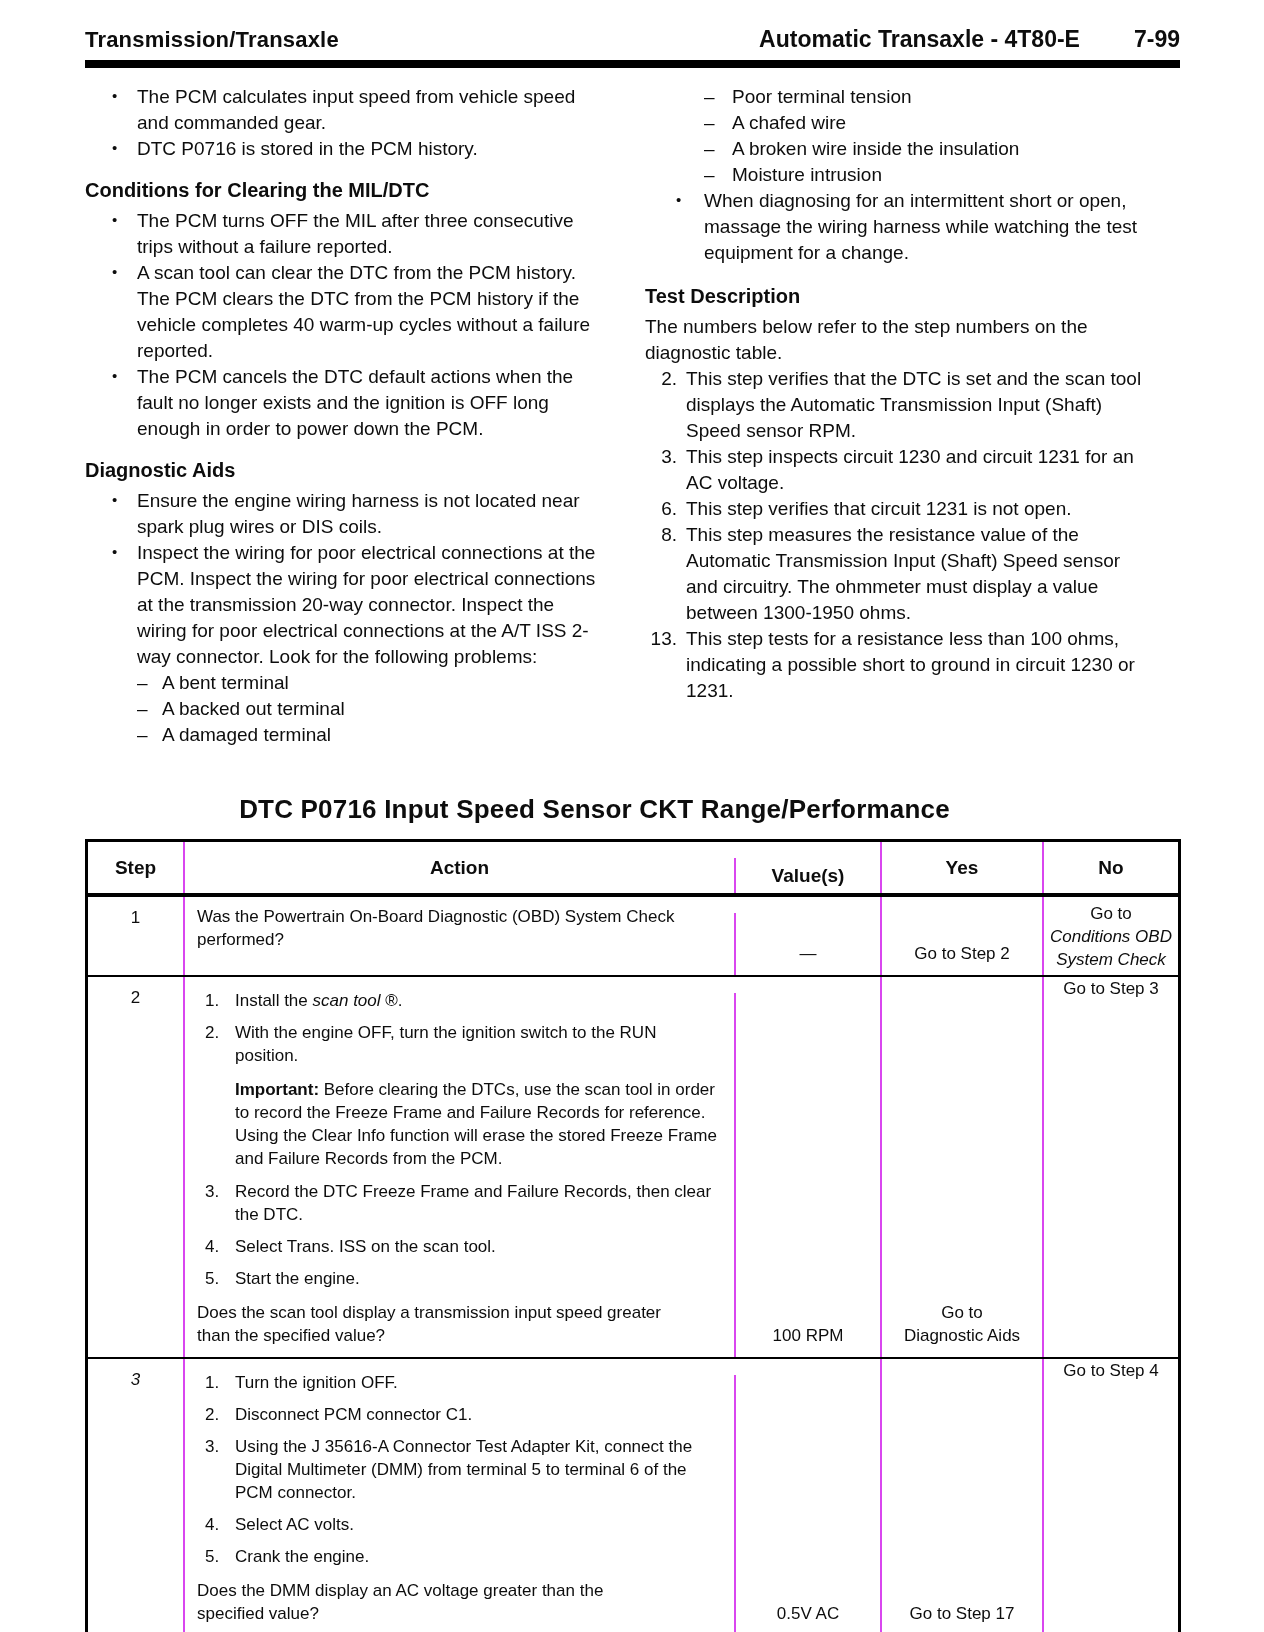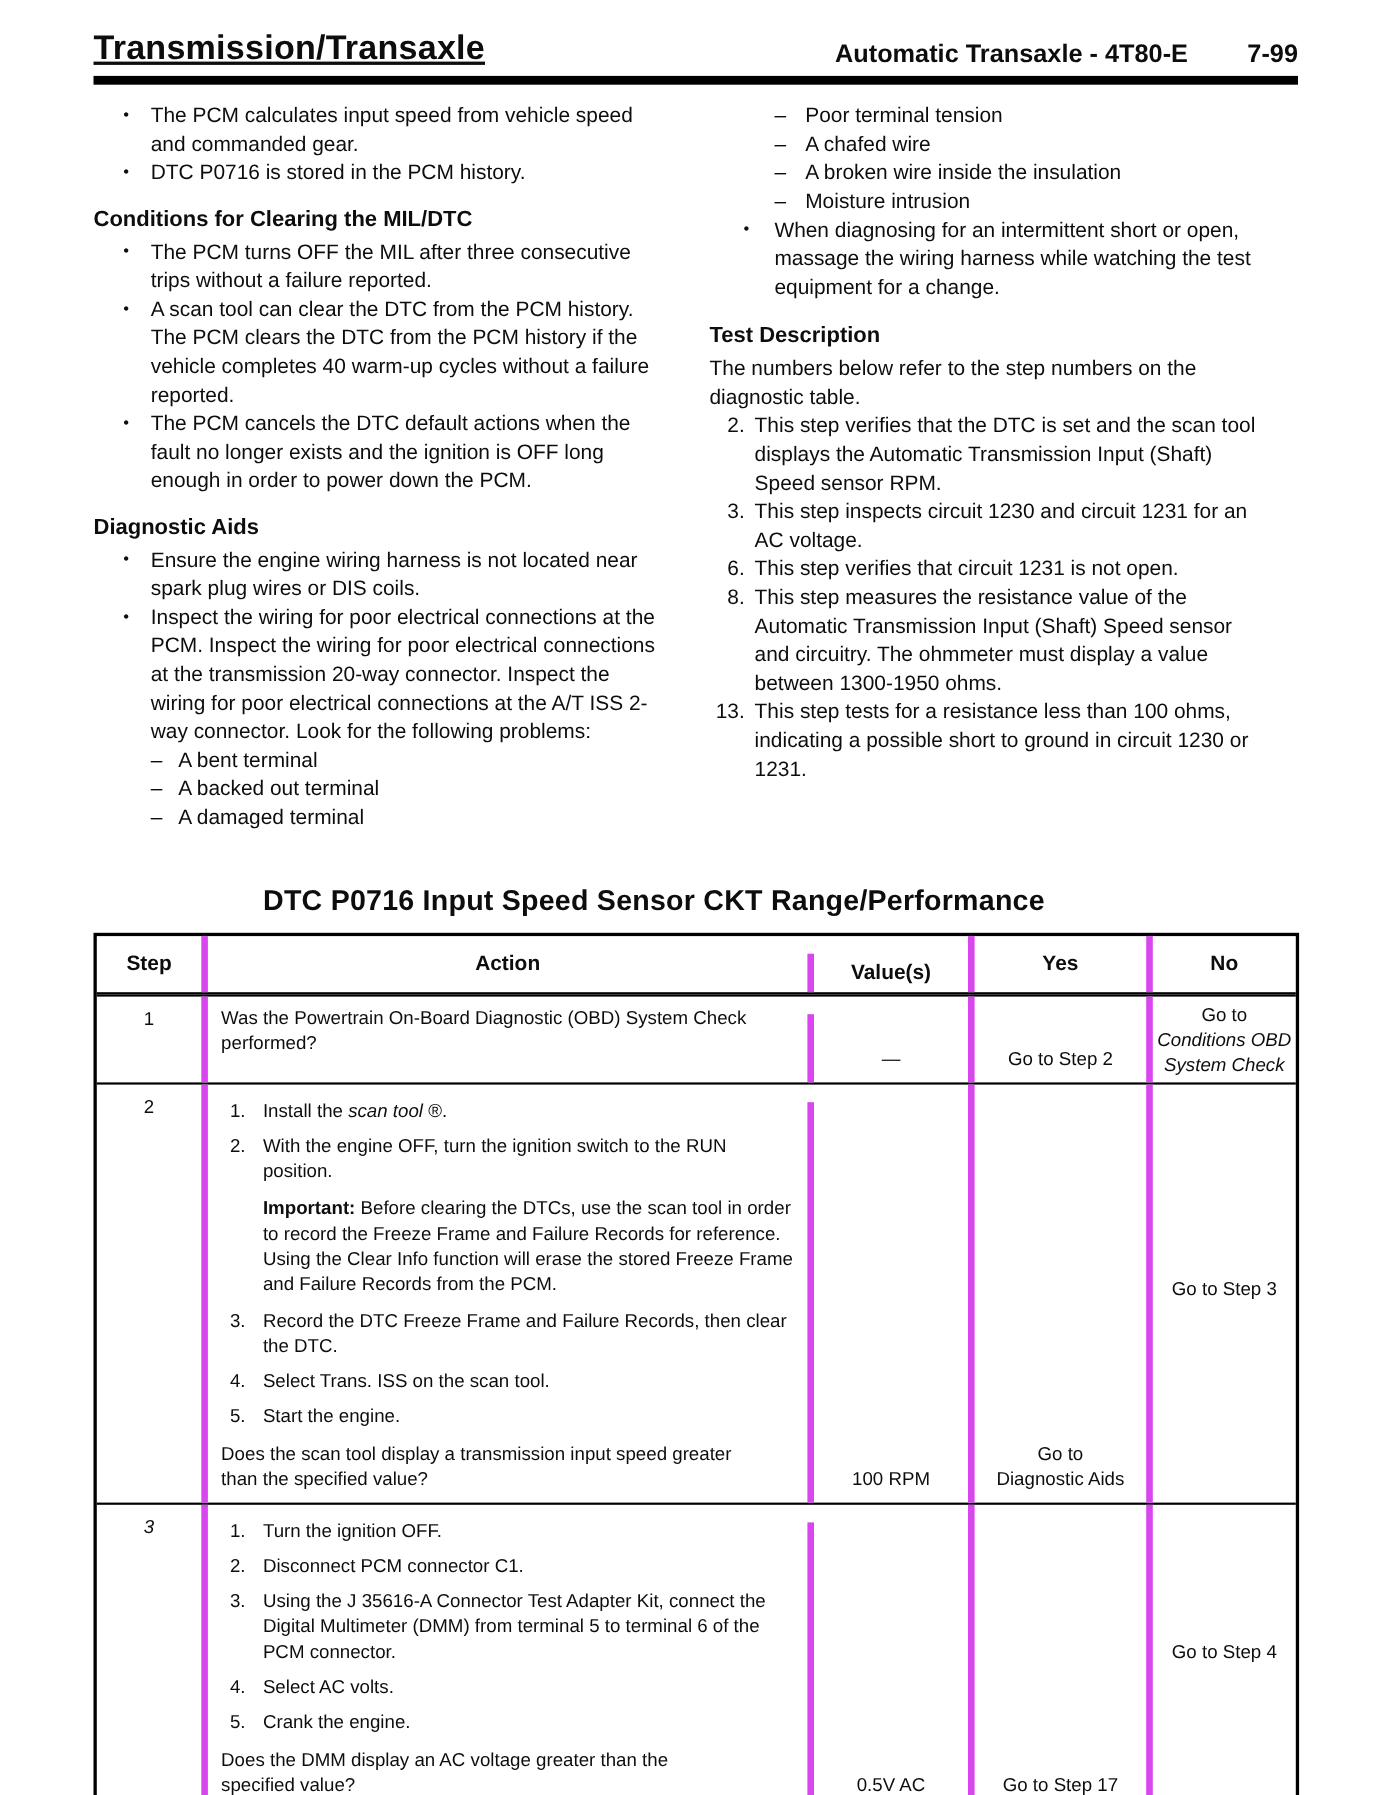--- a/index.html
+++ b/index.html
@@ -6,21 +6,21 @@
   body{
     width:1264px;height:1632px;background:#ffffff;overflow:hidden;
     font-family:"Liberation Sans","DejaVu Sans",sans-serif;color:#0d0d0d;
     -webkit-font-smoothing:antialiased;
   }
   .page{position:relative;width:1264px;height:1632px;}
 
   
   .hdr{display:flex;justify-content:space-between;align-items:flex-end;
        margin:26px 84px 0 85px;}
-  .hdr .h-left{font-size:31px;font-weight:bold;letter-spacing:0.2px;text-decoration:underline;}
+  .hdr .h-left{font-size:22px;font-weight:bold;letter-spacing:0.2px;}
   .hdr .h-right{font-size:23px;font-weight:bold;display:flex;gap:54px;}
   .hdr-rule{height:8px;background:#000;margin:7px 84px 0 85px;}
 
   
   .cols{display:flex;margin:16px 0 0 85px;}
   .col-left{width:518px;flex:none;}
   .col-right{width:502px;flex:none;margin-left:42px;}
   .prose{font-size:19px;line-height:26px;}
 
   .sec-head{font-size:20px;font-weight:bold;margin:15px 0 5px 0;}
@@ -41,28 +41,28 @@
 
   
   .tbl-title{font-size:26px;font-weight:bold;text-align:center;
              margin:46px 160px 14px 85px;letter-spacing:0.2px;}
   .tbl{margin-left:85px;width:1096px;border:3px solid #000;box-sizing:border-box;
        font-size:17px;line-height:23px;}
   .trow{display:flex;align-items:stretch;}
   .trow + .trow{border-top:2px solid #000;}
   .trow.hrow{border-bottom:2px solid #000;min-height:42px;}
   .cell{box-sizing:border-box;display:flex;flex-direction:column;}
-  .cell + .cell{border-left:6px solid #d946ef;}
+  .cell + .cell{border-left:2px solid #d946ef;}
   .c-step{width:95px;flex:none;align-items:center;padding-top:9px;}
   .c-action{width:551px;flex:none;padding:8px 10px 10px 12px;}
   .c-val{width:146px;flex:none;align-items:center;justify-content:flex-end;
          padding-bottom:10px;text-align:center;margin-top:16px;}
   .c-yes{width:162px;flex:none;align-items:center;justify-content:flex-end;
          padding-bottom:10px;text-align:center;}
-  .c-no{flex:1;align-items:center;justify-content:center;
+  .c-no{flex:1;align-items:center;justify-content:flex-start;
         padding-bottom:10px;text-align:center;}
   .hrow .cell{justify-content:center;align-items:center;font-weight:bold;
               font-size:19px;padding:6px 15px;}
   .r1{min-height:78px;}
   .r2{min-height:318px;}
   .r3{min-height:218px;}
   .r1 .c-no{justify-content:center;padding:4px 2px;}
   .r1-action{max-width:480px;}
   .a-item{display:flex;margin:4px 0 5px 8px;}
   .a-item .n{width:30px;flex:none;}

